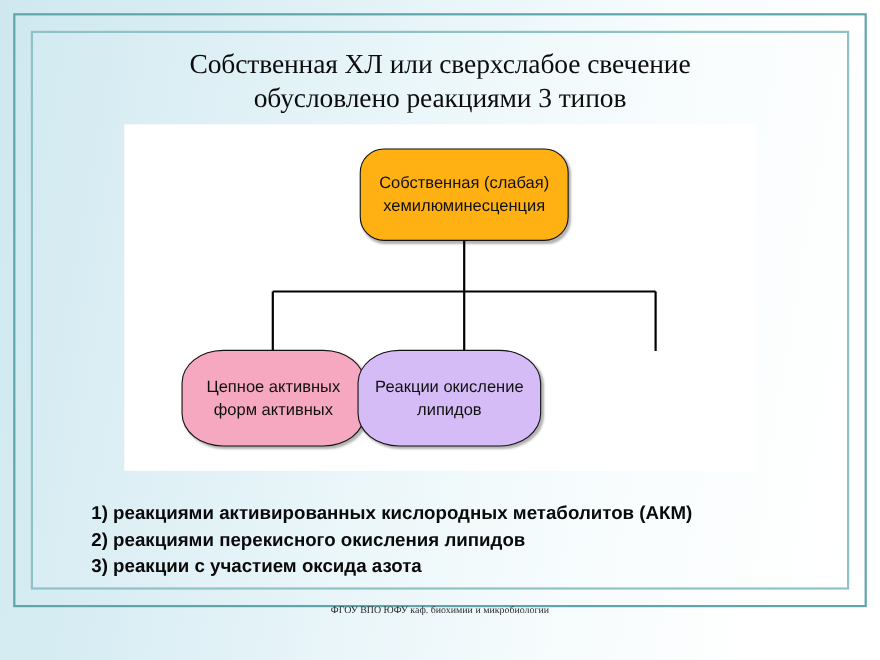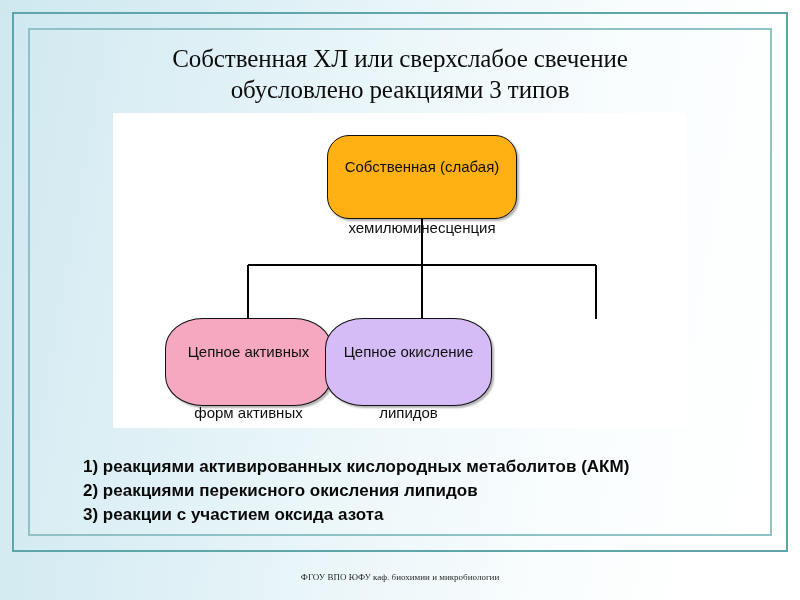--- a/index.html
+++ b/index.html
@@ -99,21 +99,21 @@
     font-family: "Liberation Sans", sans-serif;
     font-size: 15px;
     line-height: 21px;
     color: #101010;
     display: flex;
     flex-direction: column;
     align-items: center;
     justify-content: center;
     box-shadow: 2px 2px 2px rgba(0,0,0,0.30);
   }
-  .node span { display: block; white-space: nowrap; margin-top: 40px; }
+  .node span { display: block; white-space: nowrap; }
 
   .node-root {
     left: 214px;
     top: 22px;
     width: 190px;
     height: 84px;
     border-radius: 22px;
     background: #ffb013;
   }
   .node-root span { font-size: 15px; }
@@ -140,21 +140,21 @@
     color: #0a0a0a;
     font-weight: bold;
   }
   .list-item { white-space: nowrap; }
 
   
   .footer {
     position: absolute;
     left: 0;
     right: 0;
-    top: 572px;
+    top: 549px;
     text-align: center;
     font-family: "Liberation Serif", serif;
     font-size: 9px;
     color: #2a2a2a;
   }
 </style>
 </head>
 <body>
 
 <div class="slide">
@@ -184,21 +184,21 @@
       <span>Собственная (слабая)</span>
       <span>хемилюминесценция</span>
     </div>
 
     <div class="node node-leaf node-aom">
       <span>Цепное активных</span>
       <span>форм активных</span>
     </div>
 
     <div class="node node-leaf node-lipid">
-      <span>Цепное окисление</span>
+      <span>Реакции окисление</span>
       <span>липидов</span>
     </div>
 
 
   </div>
 
   <div class="list">
     <div class="list-item">1) реакциями активированных кислородных метаболитов (АКМ)</div>
     <div class="list-item">2) реакциями перекисного окисления липидов</div>
     <div class="list-item">3) реакции с участием оксида азота</div>

